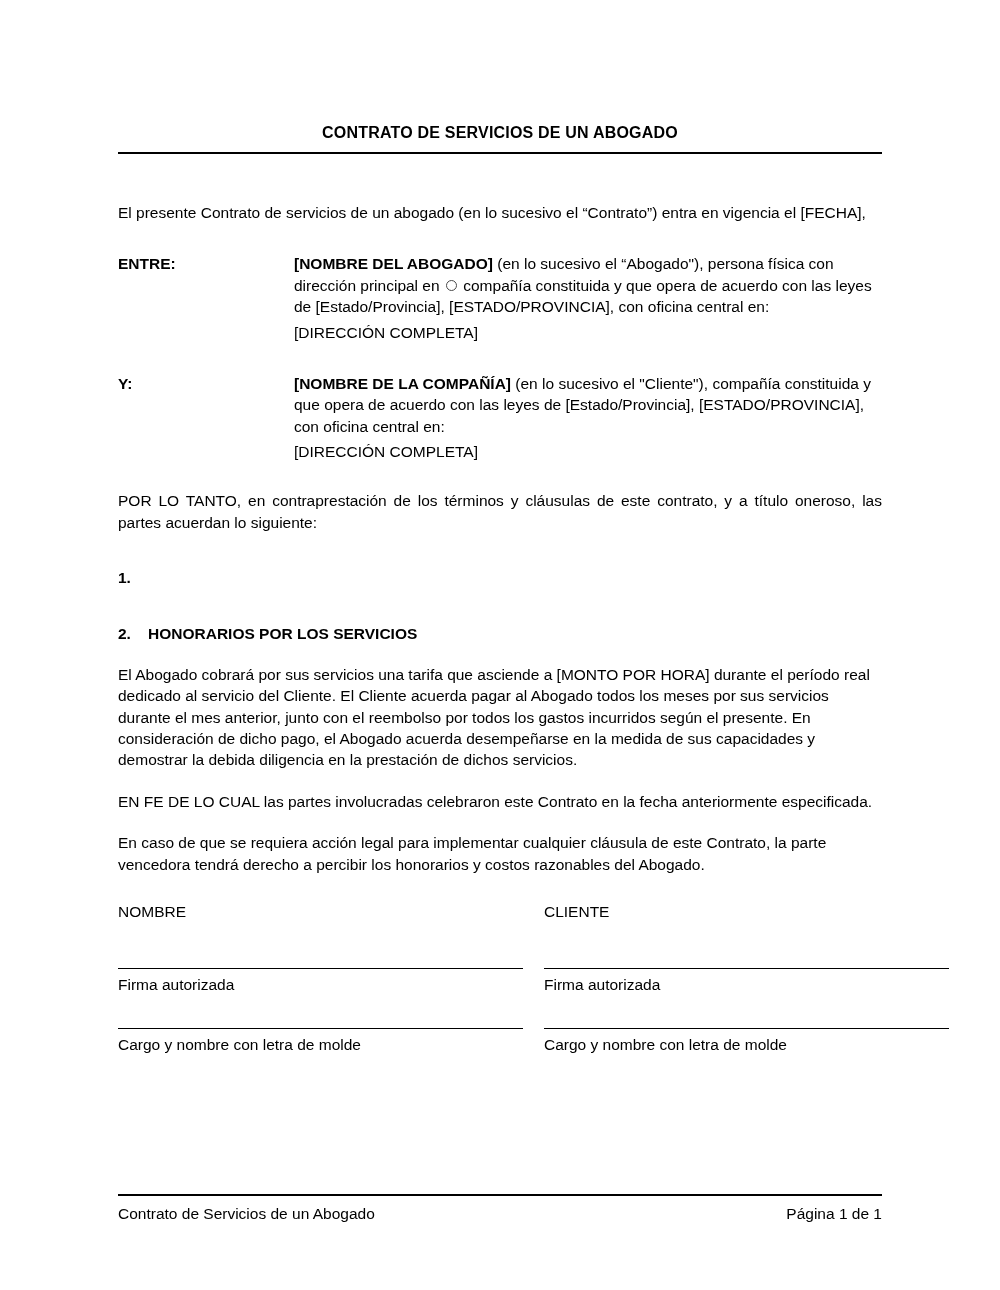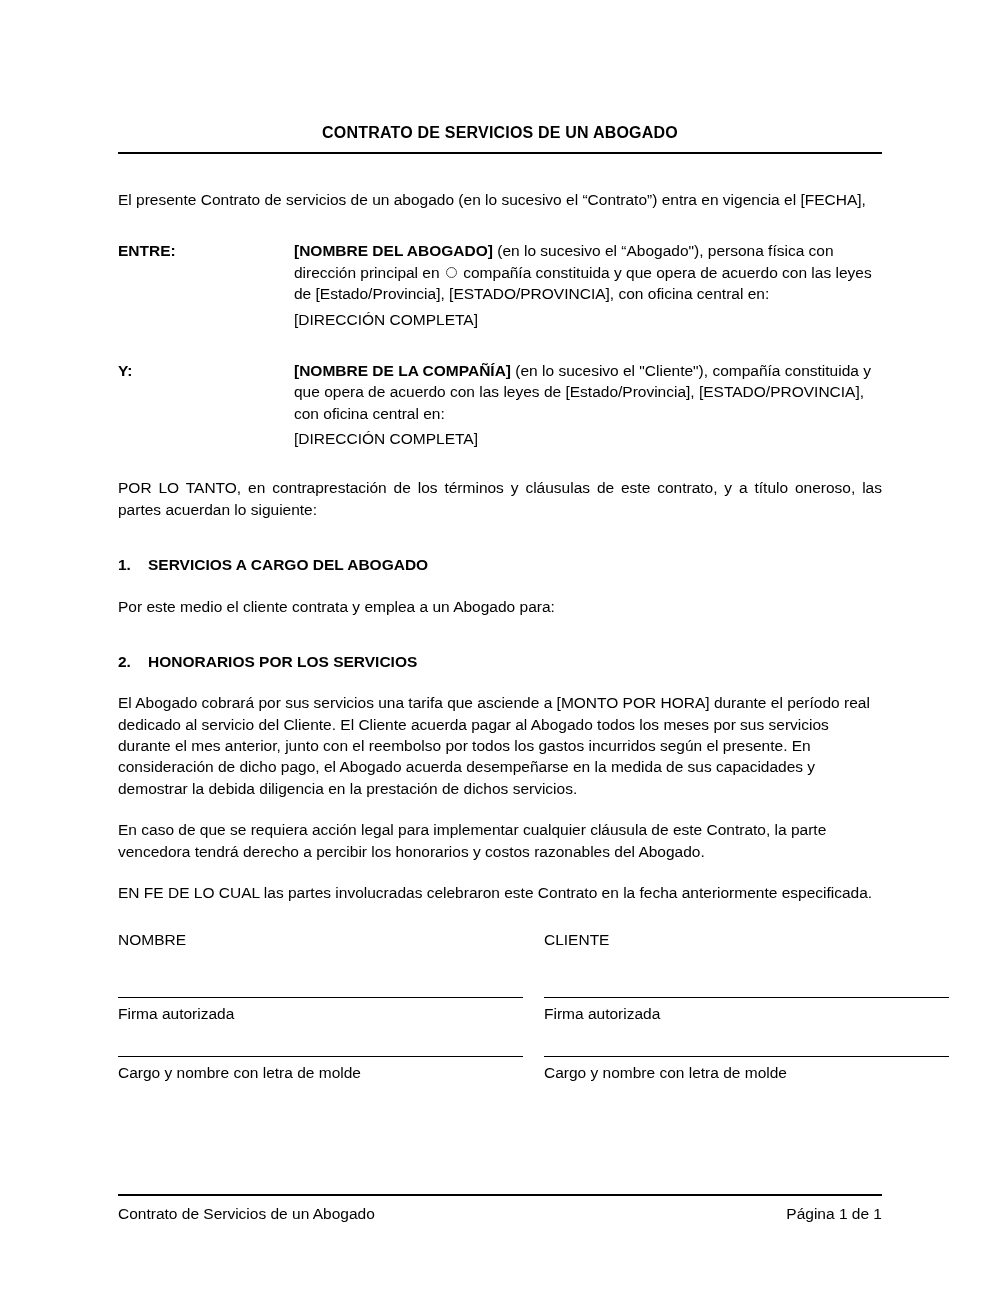--- a/index.html
+++ b/index.html
@@ -38,21 +38,21 @@
     border: 0;
     border-top: 2px solid #000;
     margin: 8px 0 0 0;
   }
   
   .para {
     margin-top: 22px;
     text-align: justify;
   }
   .para.first {
-    margin-top: 35px;
+    margin-top: 48px;
   }
   .party-block {
     display: flex;
     margin-top: 30px;
   }
   .party-label {
     width: 176px;
     flex: 0 0 176px;
     font-weight: bold;
   }
@@ -155,31 +155,29 @@
     <div class="party-body">
       <div><span class="bold">[NOMBRE DE LA COMPAÑÍA]</span><span> (en lo sucesivo el "Cliente"), compañía constituida y que opera de acuerdo con las leyes de [Estado/Provincia], [ESTADO/PROVINCIA], con oficina central en:</span></div>
       <div class="sub">[DIRECCIÓN COMPLETA]</div>
     </div>
   </div>
 
   <div class="para tall-gap">POR LO TANTO, en contraprestación de los términos y cláusulas de este contrato, y a título oneroso, las partes acuerdan lo siguiente:</div>
 
   <div class="section-heading">
     <span class="section-num">1.</span>
-    <span>SERVICIOS A CARGO DEL ABOGADO</span>
-  </div>
-  <div class="block">Por este medio el cliente contrata y emplea a un Abogado para:</div>
+  </div>
 
   <div class="section-heading">
     <span class="section-num">2.</span>
     <span>HONORARIOS POR LOS SERVICIOS</span>
   </div>
   <div class="block">El Abogado cobrará por sus servicios una tarifa que asciende a [MONTO POR HORA] durante el período real dedicado al servicio del Cliente. El Cliente acuerda pagar al Abogado todos los meses por sus servicios durante el mes anterior, junto con el reembolso por todos los gastos incurridos según el presente. En consideración de dicho pago, el Abogado acuerda desempeñarse en la medida de sus capacidades y demostrar la debida diligencia en la prestación de dichos servicios.</div>
+  <div class="block">EN FE DE LO CUAL las partes involucradas celebraron este Contrato en la fecha anteriormente especificada.</div>
   <div class="block">En caso de que se requiera acción legal para implementar cualquier cláusula de este Contrato, la parte vencedora tendrá derecho a percibir los honorarios y costos razonables del Abogado.</div>
-  <div class="block">EN FE DE LO CUAL las partes involucradas celebraron este Contrato en la fecha anteriormente especificada.</div>
 
   <div class="sig-area">
     <div class="sig-row">
       <div class="sig-col">
         <div>NOMBRE</div>
         <div class="sig-line"></div>
         <div class="sig-caption">Firma autorizada</div>
         <div class="sig-line second"></div>
         <div class="sig-caption">Cargo y nombre con letra de molde</div>
       </div>

